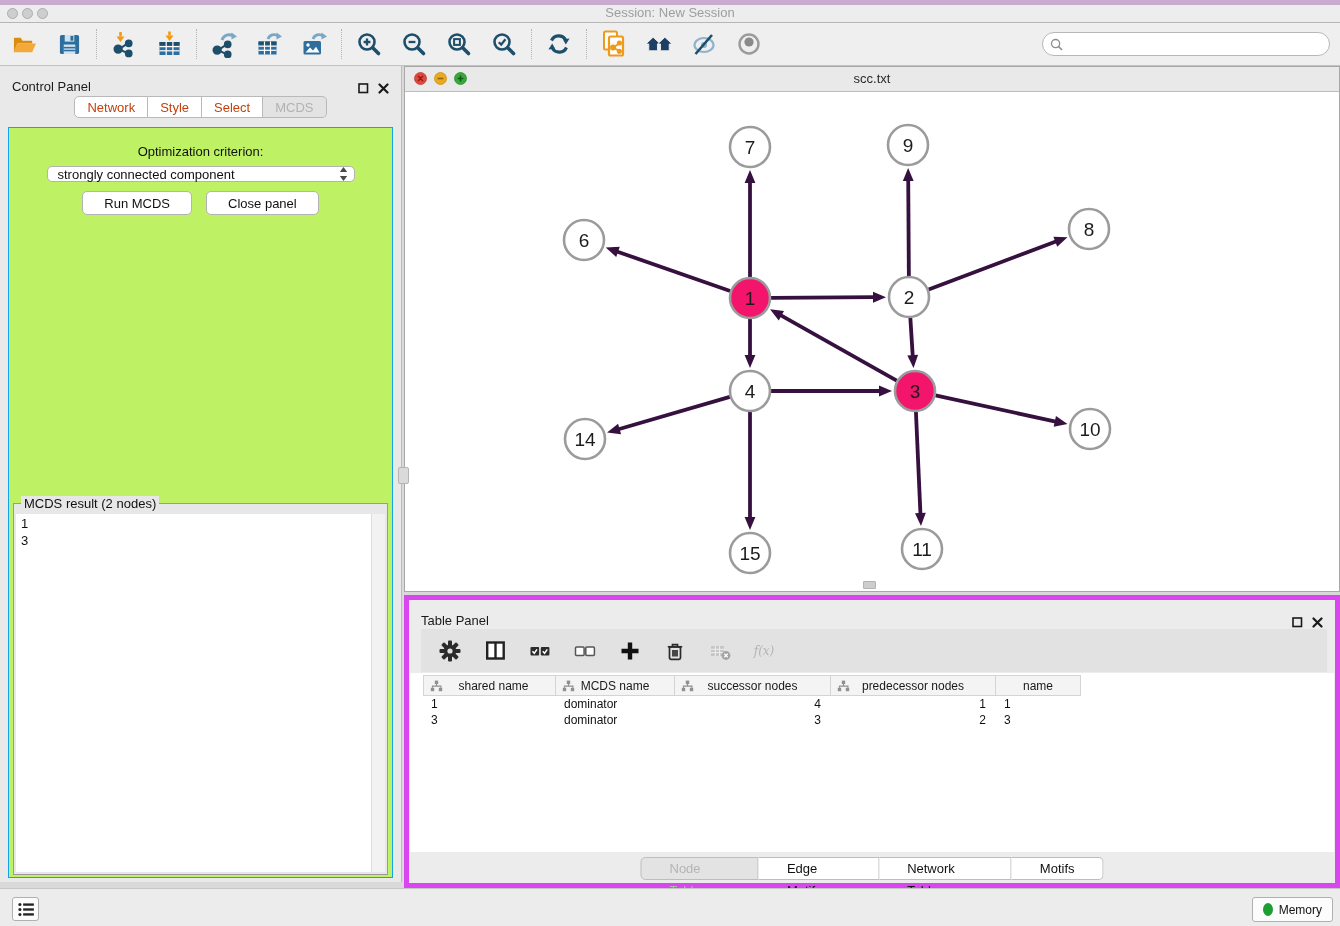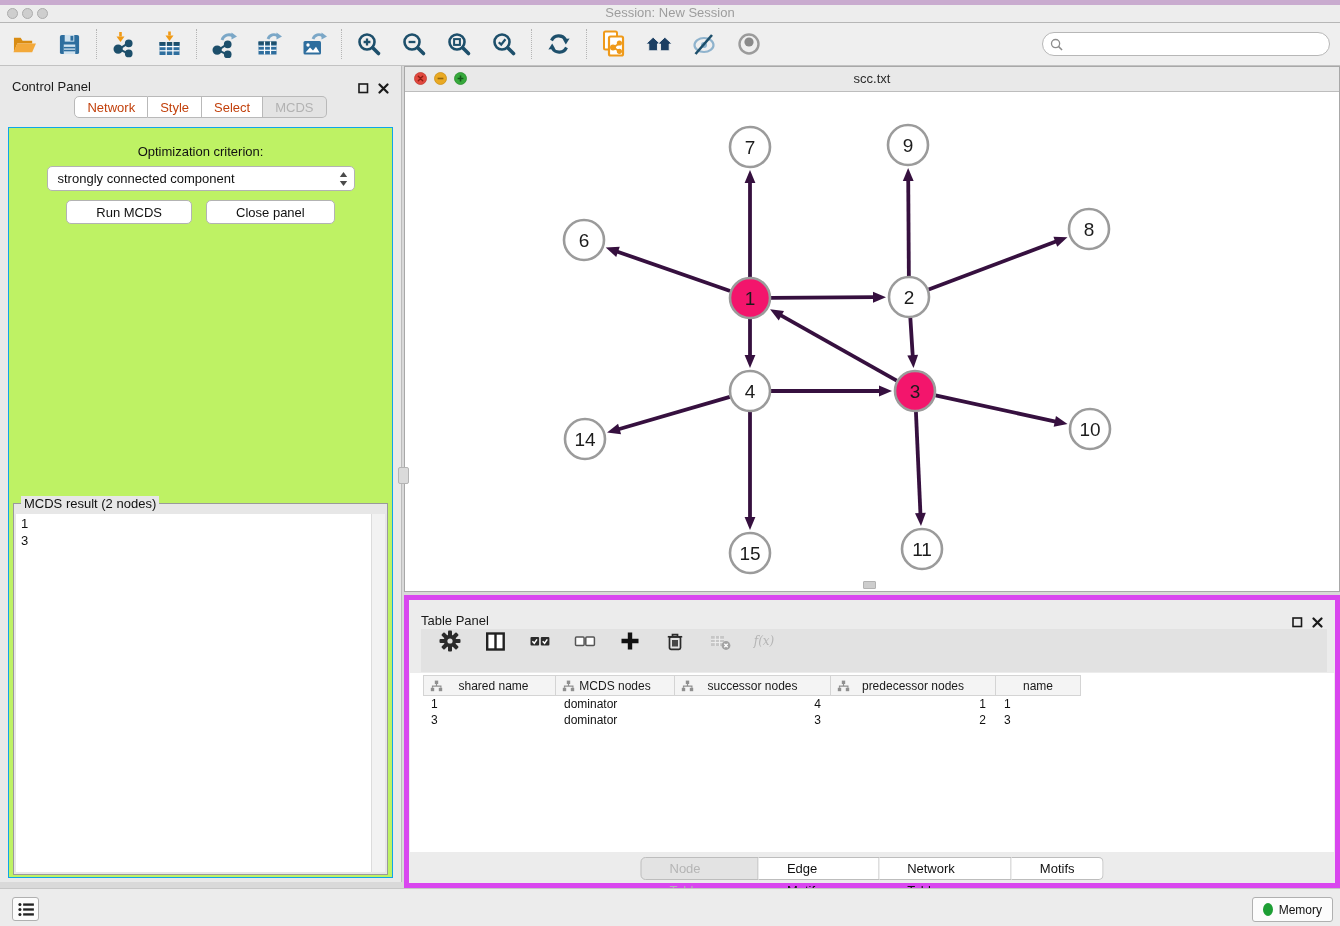--- a/index.html
+++ b/index.html
@@ -29,41 +29,41 @@
   .panel-header{height:28px;display:flex;align-items:flex-end;padding:0 12px;font-size:13px;color:#1a1a1a;}
   .panel-header .ph-title{flex:1;}
   .ph-icons{display:flex;align-items:center;gap:9px;}
   .cp-tabs{position:absolute;top:30px;left:0;right:0;display:flex;justify-content:center;z-index:3;}
   .cp-tab{background:#fff;border:1px solid #b9b9b9;border-left:none;padding:0 12px;font-size:13px;height:22px;line-height:21px;box-sizing:border-box;color:#c2410c;}
   .cp-tab:first-child{border-left:1px solid #b9b9b9;border-top-left-radius:5px;border-bottom-left-radius:5px;}
   .cp-tab:last-child{border-top-right-radius:5px;border-bottom-right-radius:5px;}
   .cp-tab.active{background:#e3e3e3;color:#b2b2b2;}
   .cp-body{position:absolute;top:52px;left:8px;right:8px;bottom:4px;background:#bef264;border:1px solid #0ea5e9;margin-top:9px;}
   .opt-label{margin-top:16px;text-align:center;font-size:13px;color:#111;}
-  .dropdown{margin:7px auto 0 auto;width:308px;height:25px;background:#fff;border:1px solid #b3b3b3;border-radius:5px;
+  .dropdown{margin:7px auto 0 auto;width:308px;height:16px;background:#fff;border:1px solid #b3b3b3;border-radius:5px;
     display:flex;align-items:center;padding:0 6px 0 10px;box-sizing:border-box;font-size:13px;color:#111;}
   .dropdown .dval{flex:1;}
   .btn-row{margin-top:9px;display:flex;justify-content:center;gap:14px;}
-  .btn{background:#fff;border:1px solid #b3b3b3;border-radius:5px;font-size:13px;color:#111;padding:3px 29px;height:24px;box-sizing:border-box;font-family:inherit;}
+  .btn{background:#fff;border:1px solid #b3b3b3;border-radius:5px;font-size:13px;color:#111;padding:3px 21px;height:24px;box-sizing:border-box;font-family:inherit;}
   .mcds-fieldset{position:absolute;left:4px;right:4px;top:375px;bottom:2px;border:1px solid #9a9a9a;background:#e7e7e7;}
   .mcds-legend{position:absolute;top:-8px;left:7px;background:#e7e7e7;padding:0 3px;font-size:13px;color:#111;}
   .mcds-text{position:absolute;left:2px;top:10px;bottom:2px;right:16px;background:#fff;font-size:13px;line-height:17px;
     padding:1px 5px;white-space:pre;color:#111;overflow:hidden;}
   .mcds-scroll{position:absolute;right:2px;top:10px;bottom:2px;width:14px;background:#f2f2f2;border-left:1px solid #dcdcdc;box-sizing:border-box;}
   
   .network-window{position:absolute;left:404px;top:66px;width:936px;height:526px;background:#fff;border:1px solid #a8a8a8;box-sizing:border-box;}
   .nw-titlebar{height:24px;background:#e9e9e9;border-bottom:1px solid #bdbdbd;position:relative;}
   .nw-title{text-align:center;font-size:13px;line-height:24px;color:#2b2b2b;}
   .traffic{position:absolute;left:9px;top:5px;display:flex;gap:7px;}
   .nw-canvas{position:absolute;left:0;top:24px;right:0;bottom:0;}
   .h-grip{position:absolute;left:458px;bottom:2px;width:11px;height:6px;background:#cdcdcd;border:1px solid #b3b3b3;border-radius:1px;}
   .splitter-grip{position:absolute;left:398px;top:467px;width:9px;height:15px;background:#dadada;border:1px solid #b4b4b4;border-radius:2px;z-index:5;}
   
   .table-panel{position:absolute;left:404px;top:595px;width:936px;height:293px;background:#ececec;border:5px solid #d946ef;box-sizing:border-box;}
-  .tp-toolbar{margin:1px 8px 0 12px;height:43px;background:#e2e2e2;display:flex;align-items:flex-start;gap:21px;padding:0 17px;}
+  .tp-toolbar{margin:1px 8px 0 12px;height:43px;background:#e2e2e2;display:flex;align-items:center;gap:21px;padding:0 17px;}
   .tp-btn{width:24px;height:24px;display:flex;align-items:center;justify-content:center;}
   .tp-table-wrap{position:absolute;left:1px;right:1px;top:73px;bottom:31px;background:#fff;overflow:hidden;}
   .tp-table{position:absolute;left:13px;top:2px;}
   .thead{display:flex;}
   .th{position:relative;height:21px;background:#f4f4f4;border:1px solid #d4d4d4;border-left:none;box-sizing:border-box;
     display:flex;align-items:center;justify-content:center;font-size:12px;color:#1a1a1a;}
   .th:first-child{border-left:1px solid #d4d4d4;}
   .th .tree-ic{position:absolute;left:6px;top:4px;}
   .tr{display:flex;height:16px;}
   .td{font-size:12px;color:#111;box-sizing:border-box;padding:1px 10px 0 8px;overflow:hidden;white-space:nowrap;}
@@ -510,21 +510,21 @@
           </div>
           <div class="th" style="width: 119px;">
             <svg class="tree-ic" width="13" height="13" viewBox="0 0 13 13">
               <path d="M6.5 3.9v2.2M2.5 7.8V6.1h8.4v1.7" stroke="#8f8f8f" stroke-width="1.2" fill="none"></path>
               <g fill="#8f8f8f">
                 <rect x="4.8" y="0.6" width="3.4" height="3.4"></rect>
                 <rect x="0.8" y="7.8" width="3.4" height="3.4"></rect>
                 <rect x="8.8" y="7.8" width="3.4" height="3.4"></rect>
               </g>
             </svg>
-            <span>MCDS nodes</span>
+            <span>MCDS name</span>
           </div>
           <div class="th" style="width: 156px;">
             <svg class="tree-ic" width="13" height="13" viewBox="0 0 13 13">
               <path d="M6.5 3.9v2.2M2.5 7.8V6.1h8.4v1.7" stroke="#8f8f8f" stroke-width="1.2" fill="none"></path>
               <g fill="#8f8f8f">
                 <rect x="4.8" y="0.6" width="3.4" height="3.4"></rect>
                 <rect x="0.8" y="7.8" width="3.4" height="3.4"></rect>
                 <rect x="8.8" y="7.8" width="3.4" height="3.4"></rect>
               </g>
             </svg>

